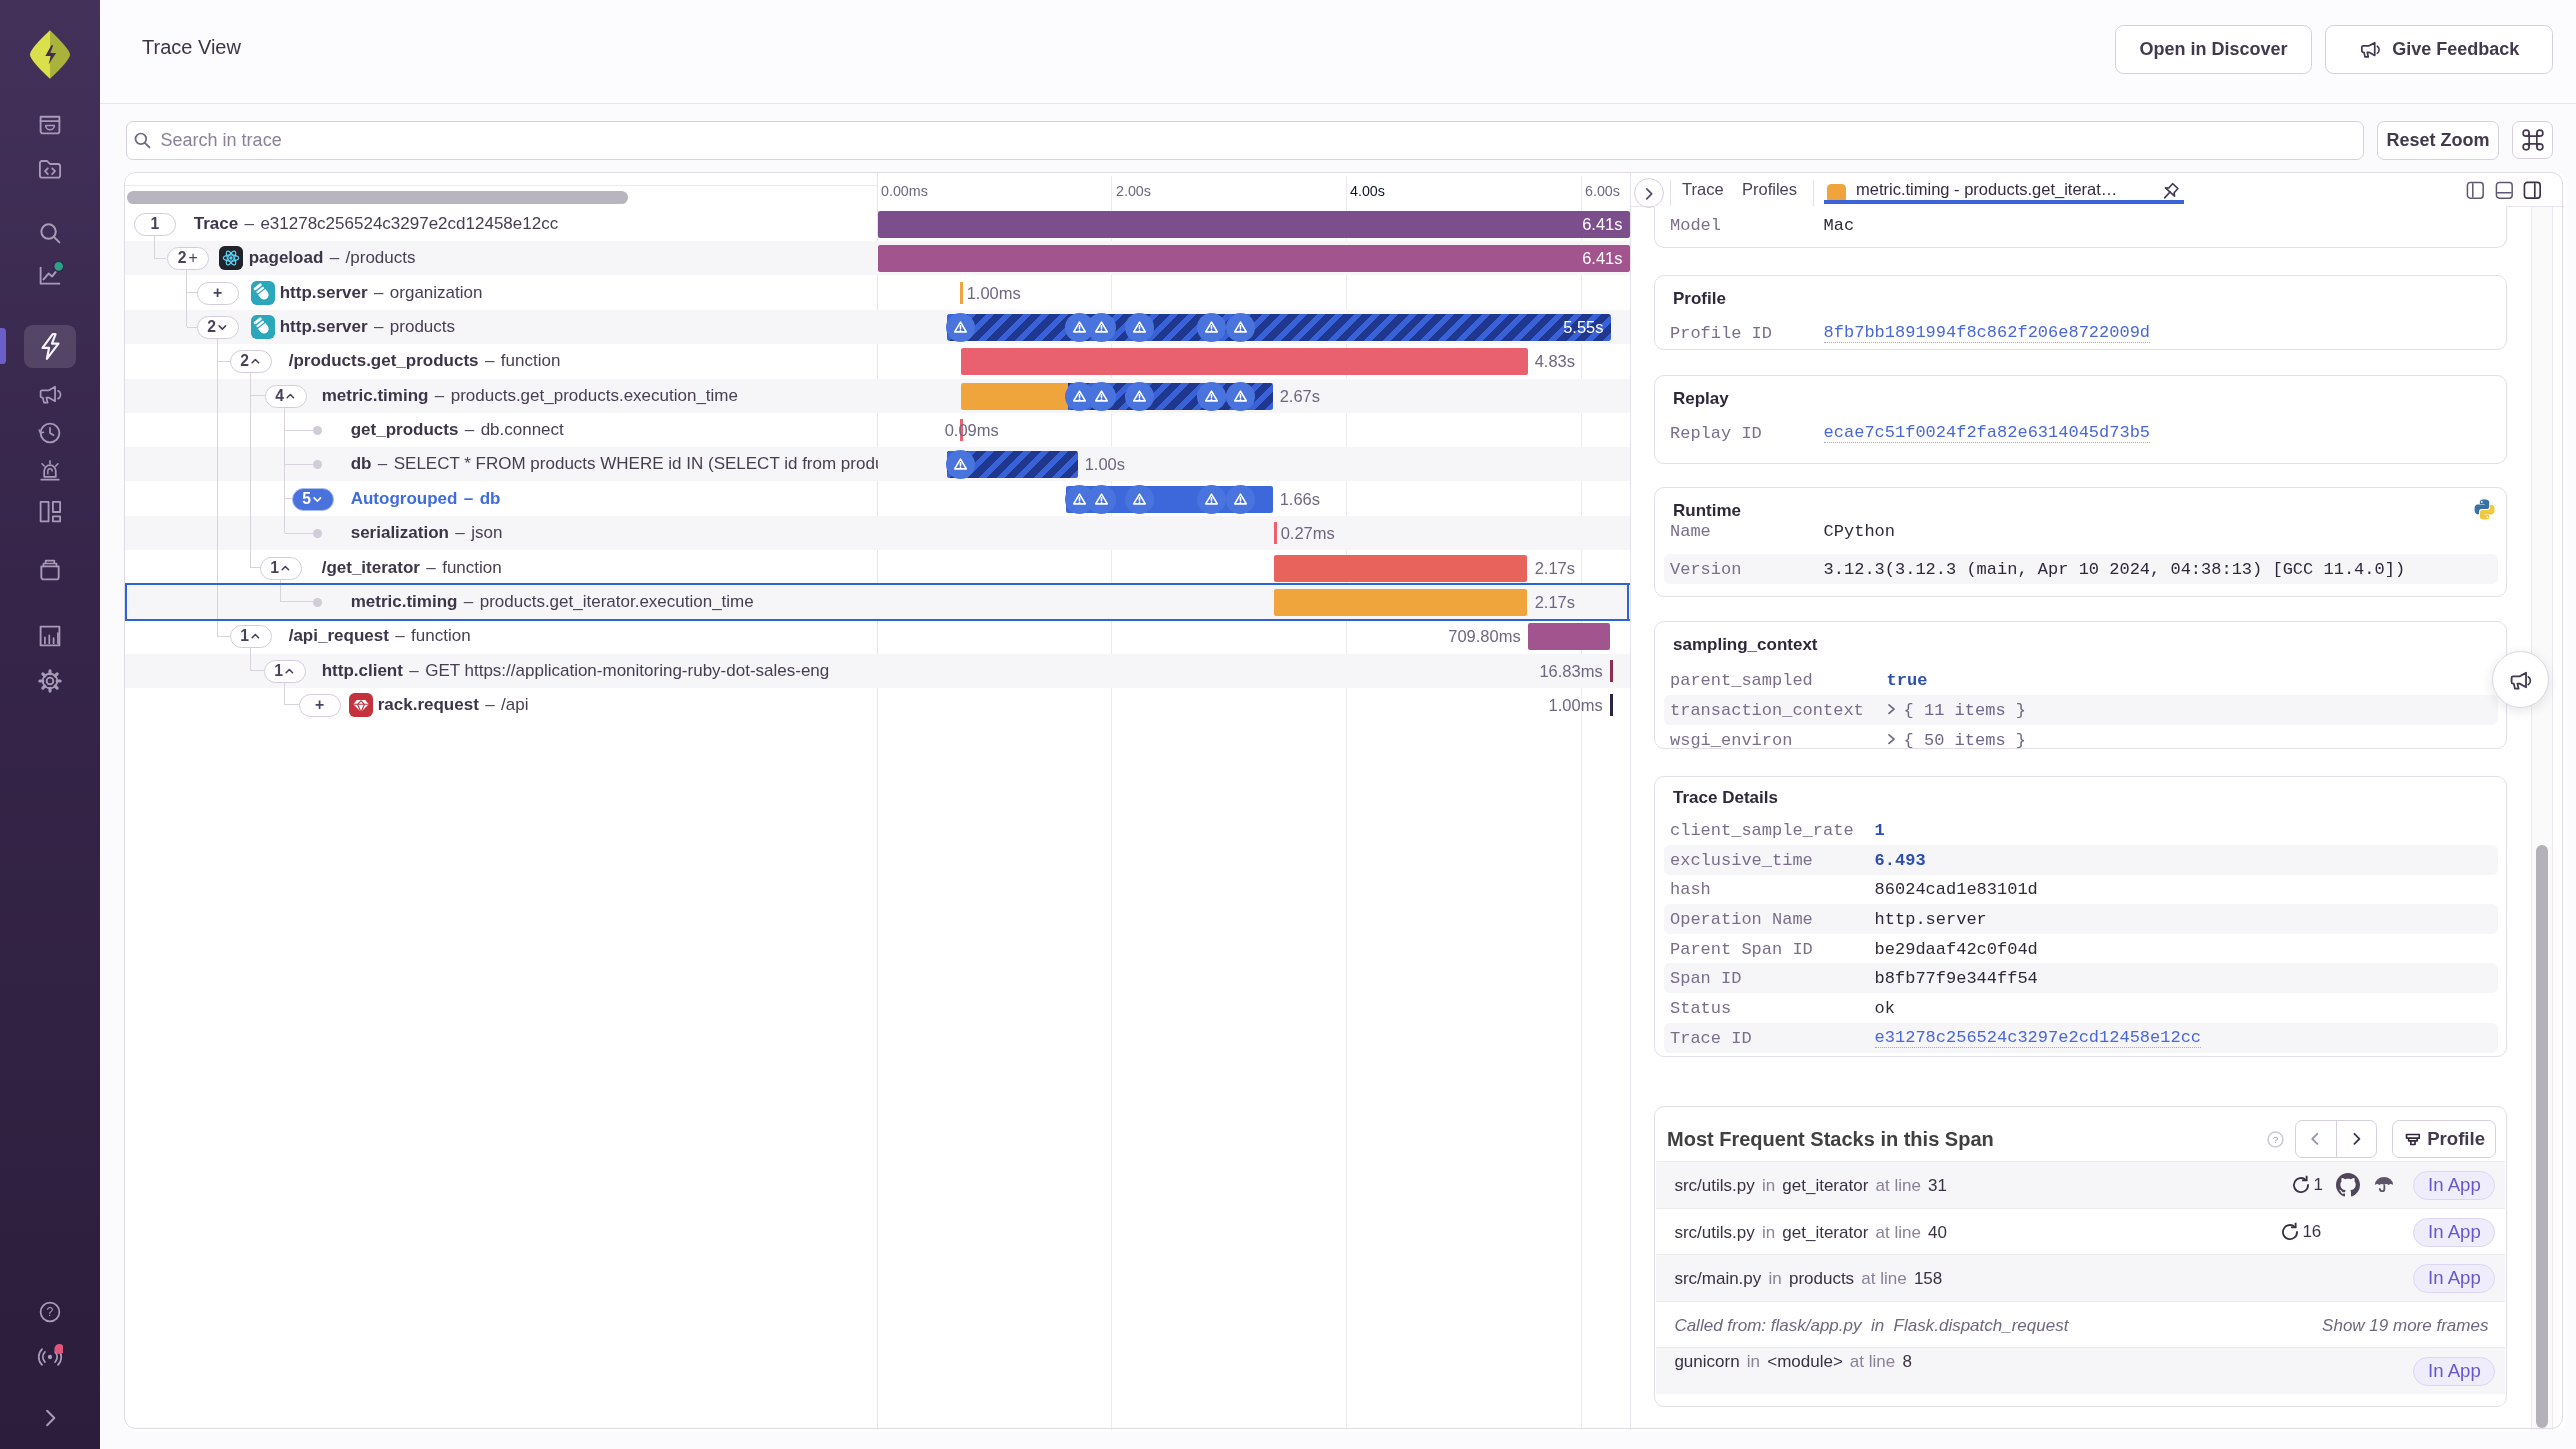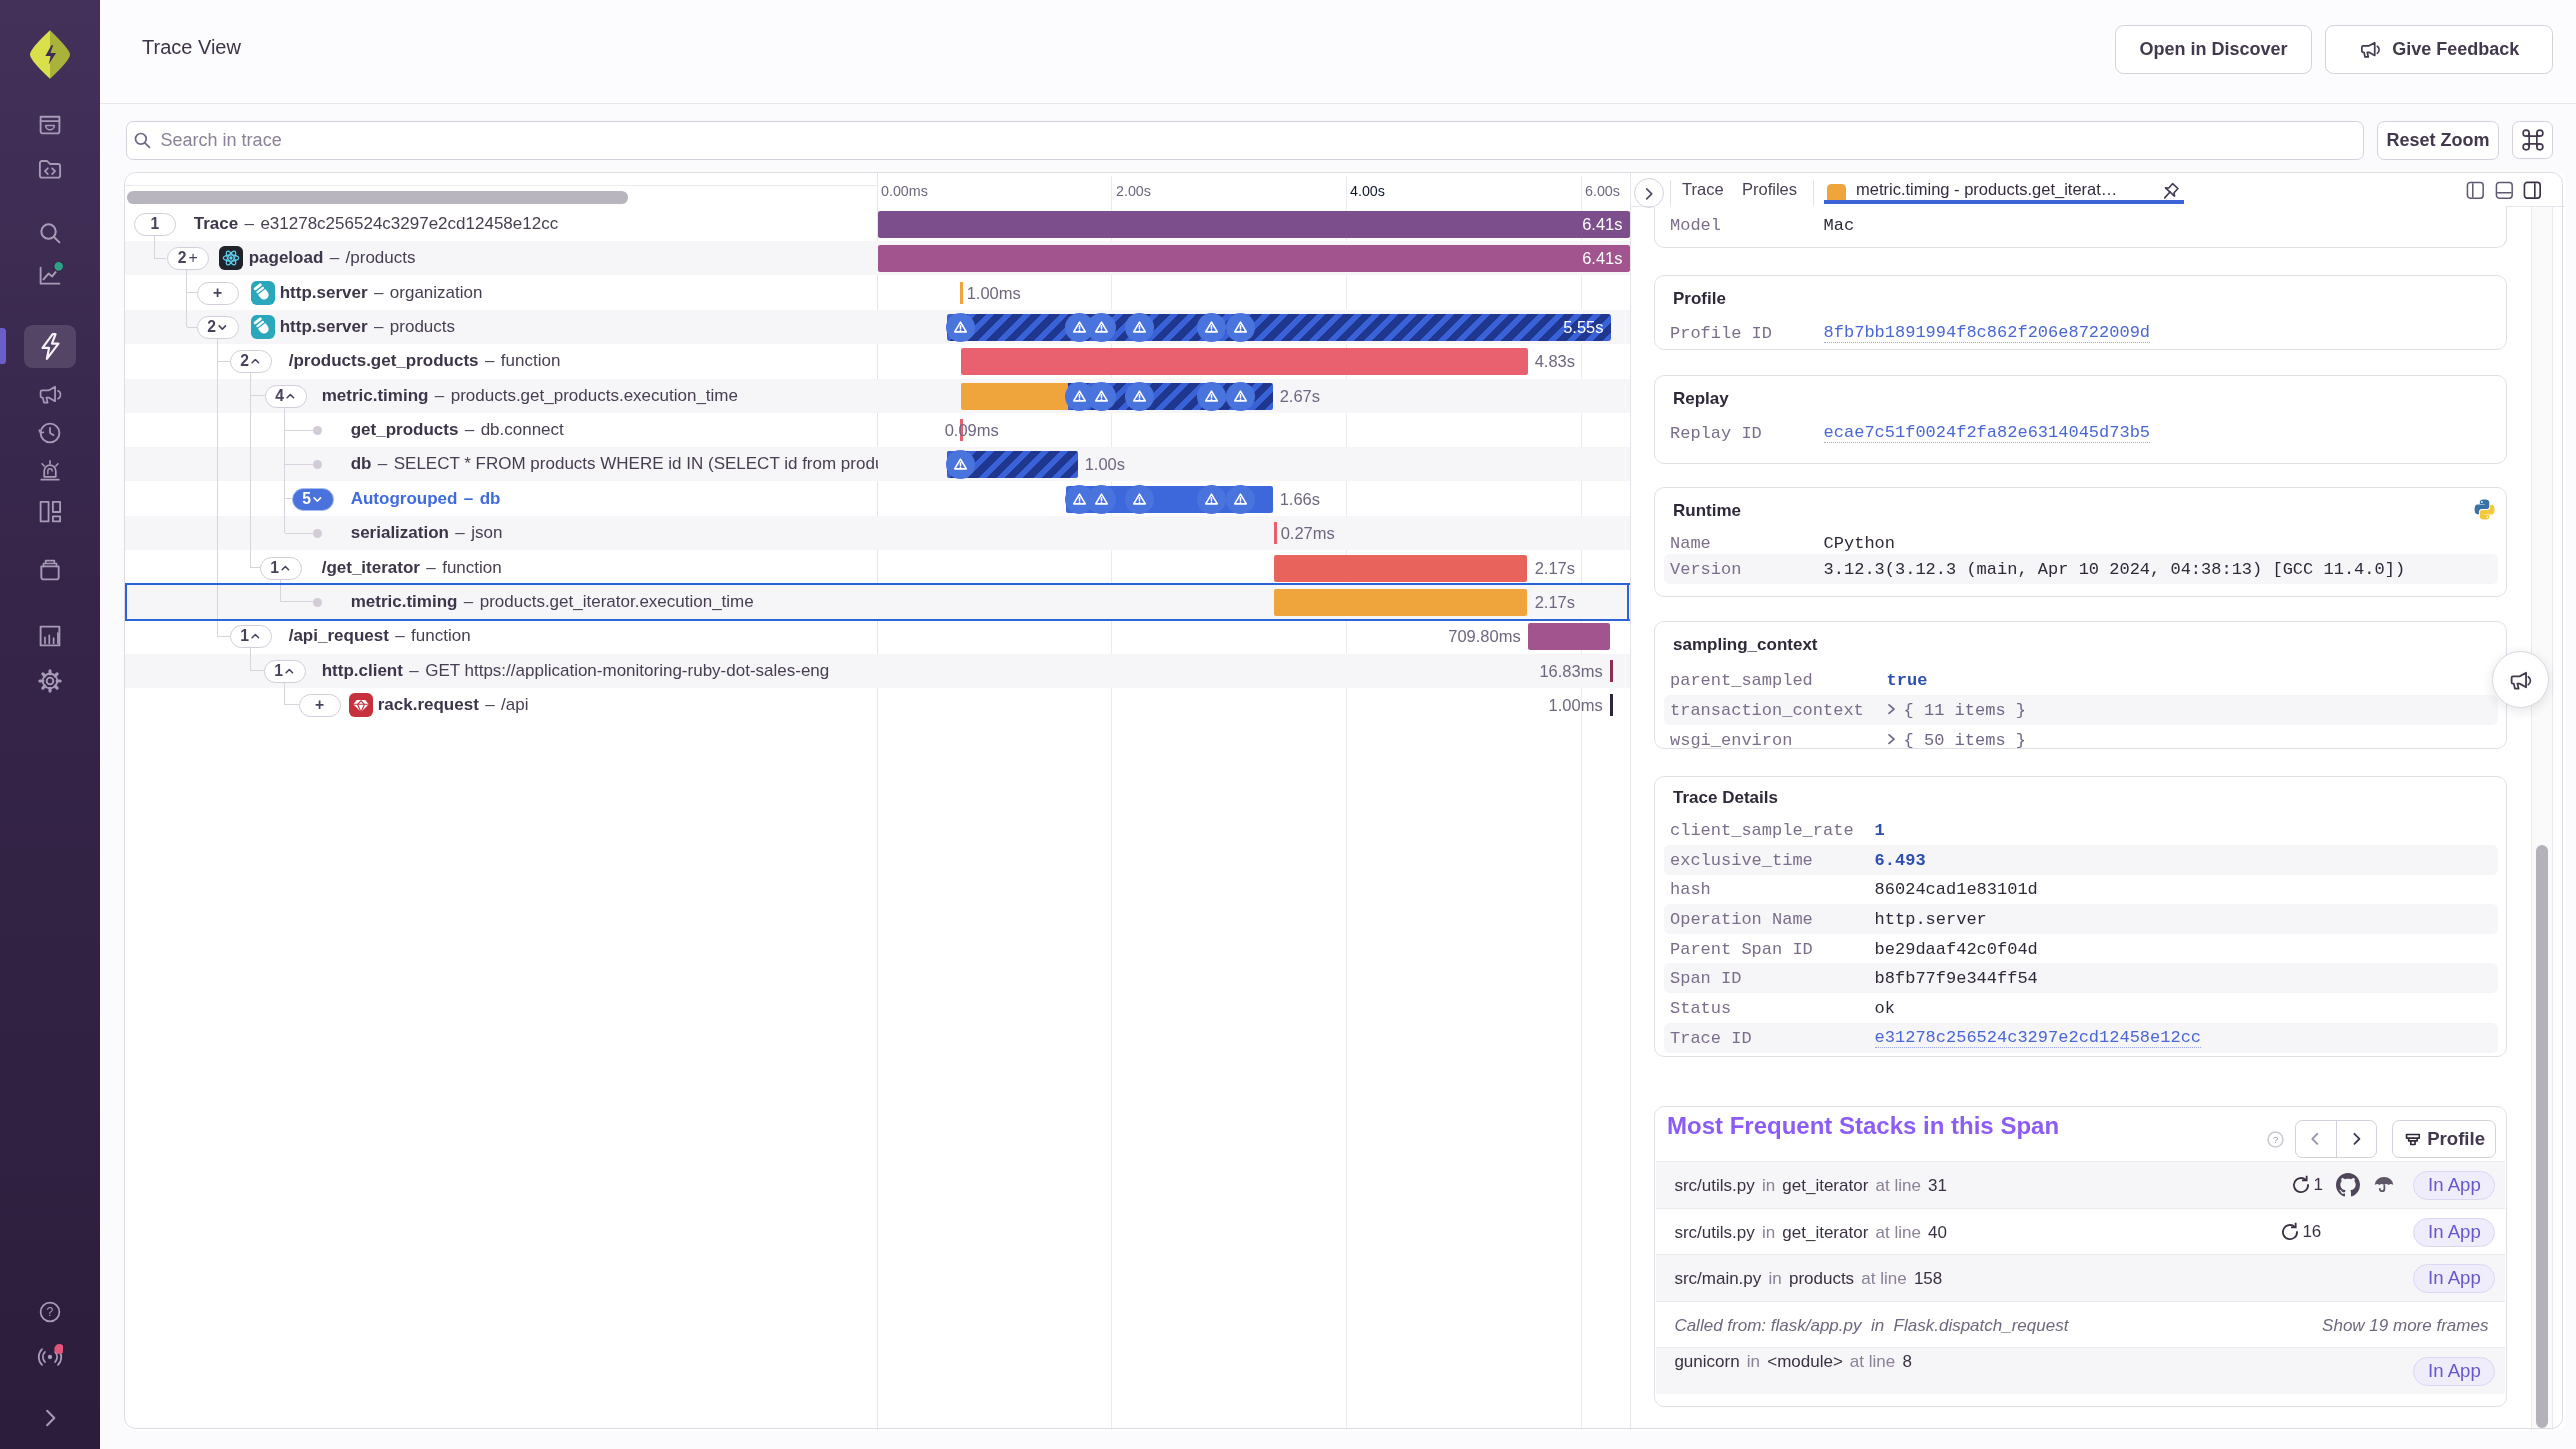--- a/index.html
+++ b/index.html
@@ -555,21 +555,21 @@
         <span class="klabel">Replay ID</span>
         <span class="kval klink" style="left:160px">ecae7c51f0024f2fa82e6314045d73b5</span>
       </div>
 </div>
 <div class="card" style="top:315px;height:110px;">
 <div class="ctitle" style="top:13px">Runtime</div>
 <div class="abs" style="left:818px;top:10px"><svg width="23" height="23" viewBox="0 0 32 32" style="">
           <path d="M16 2 c-7 0 -6.5 3 -6.5 3 v3.2 h6.7 v1 H6.7 c0 0 -4.5 -.5 -4.5 6.6 0 7 3.9 6.8 3.9 6.8 h2.3 v-3.3 c0 0 -.1 -3.9 3.9 -3.9 h6.6 c0 0 3.7 .1 3.7 -3.6 V5.7 C22.6 5.7 23.2 2 16 2 z M12.3 4.2 a1.2 1.2 0 1 1 0 2.4 a1.2 1.2 0 0 1 0 -2.4 z" fill="#3871a3"></path>
           <path d="M16.2 30 c7 0 6.5 -3 6.5 -3 v-3.2 h-6.7 v-1 h9.5 c0 0 4.5 .5 4.5 -6.6 0 -7 -3.9 -6.8 -3.9 -6.8 h-2.3 v3.3 c0 0 .1 3.9 -3.9 3.9 h-6.6 c0 0 -3.7 -.1 -3.7 3.6 v6.1 C9.6 26.3 9 30 16.2 30 z M19.9 27.8 a1.2 1.2 0 1 1 0 -2.4 a1.2 1.2 0 0 1 0 2.4 z" fill="#f2c93c"></path>
         </svg></div>
-<div class="krow" style="top:40px">
+<div class="krow" style="top:28px">
         <span class="klabel">Name</span>
         <span class="kval" style="left:160px">CPython</span>
       </div>
 <div class="krow z" style="top:66px">
         <span class="klabel">Version</span>
         <span class="kval" style="left:160px">3.12.3(3.12.3 (main, Apr 10 2024, 04:38:13) [GCC 11.4.0])</span>
       </div>
 </div>
 <div class="card" style="top:449px;height:128px;">
 <div class="ctitle" style="top:13px">sampling_context</div>
@@ -621,21 +621,21 @@
 <div class="krow" style="top:216px">
         <span class="klabel">Status</span>
         <span class="kval " style="left:211px">ok</span>
       </div>
 <div class="krow z" style="top:246px">
         <span class="klabel">Trace ID</span>
         <span class="kval klink" style="left:211px">e31278c256524c3297e2cd12458e12cc</span>
       </div>
 </div>
 <div class="card" style="top:934px;height:301px;">
-<div class="ctitle" style="top:5px;font-size:24px;left:12px;color:#8b5cf6">Most Frequent Stacks in this Span</div>
+<div class="ctitle" style="top:21px;font-size:20px;left:12px;color:#404040">Most Frequent Stacks in this Span</div>
 <div class="abs" style="left:612px;top:24px"><svg width="17" height="17" viewBox="0 0 24 24" style="">
           <circle cx="12" cy="12" r="10.5" fill="none" stroke="#cfc8d6" stroke-width="2.2"></circle>
           <text x="12" y="17" text-anchor="middle" font-size="14" fill="#9c93ab" font-family="Liberation Sans">?</text>
         </svg></div>
 <div class="abs" style="left:640px;top:13px;width:82px;height:38px;border:1.4px solid #d6d0dc;border-radius:7.2px;display:flex">
         <div style="flex:1;display:flex;align-items:center;justify-content:center;border-right:1.4px solid #d6d0dc">
           <svg width="15.7" height="15.7" viewBox="0 0 22 22" style="">
             <path d="M13 4 l-7 7 7 7" fill="none" stroke="#9a91a8" stroke-width="2.6" stroke-linecap="round" stroke-linejoin="round"></path>
           </svg>
         </div>

